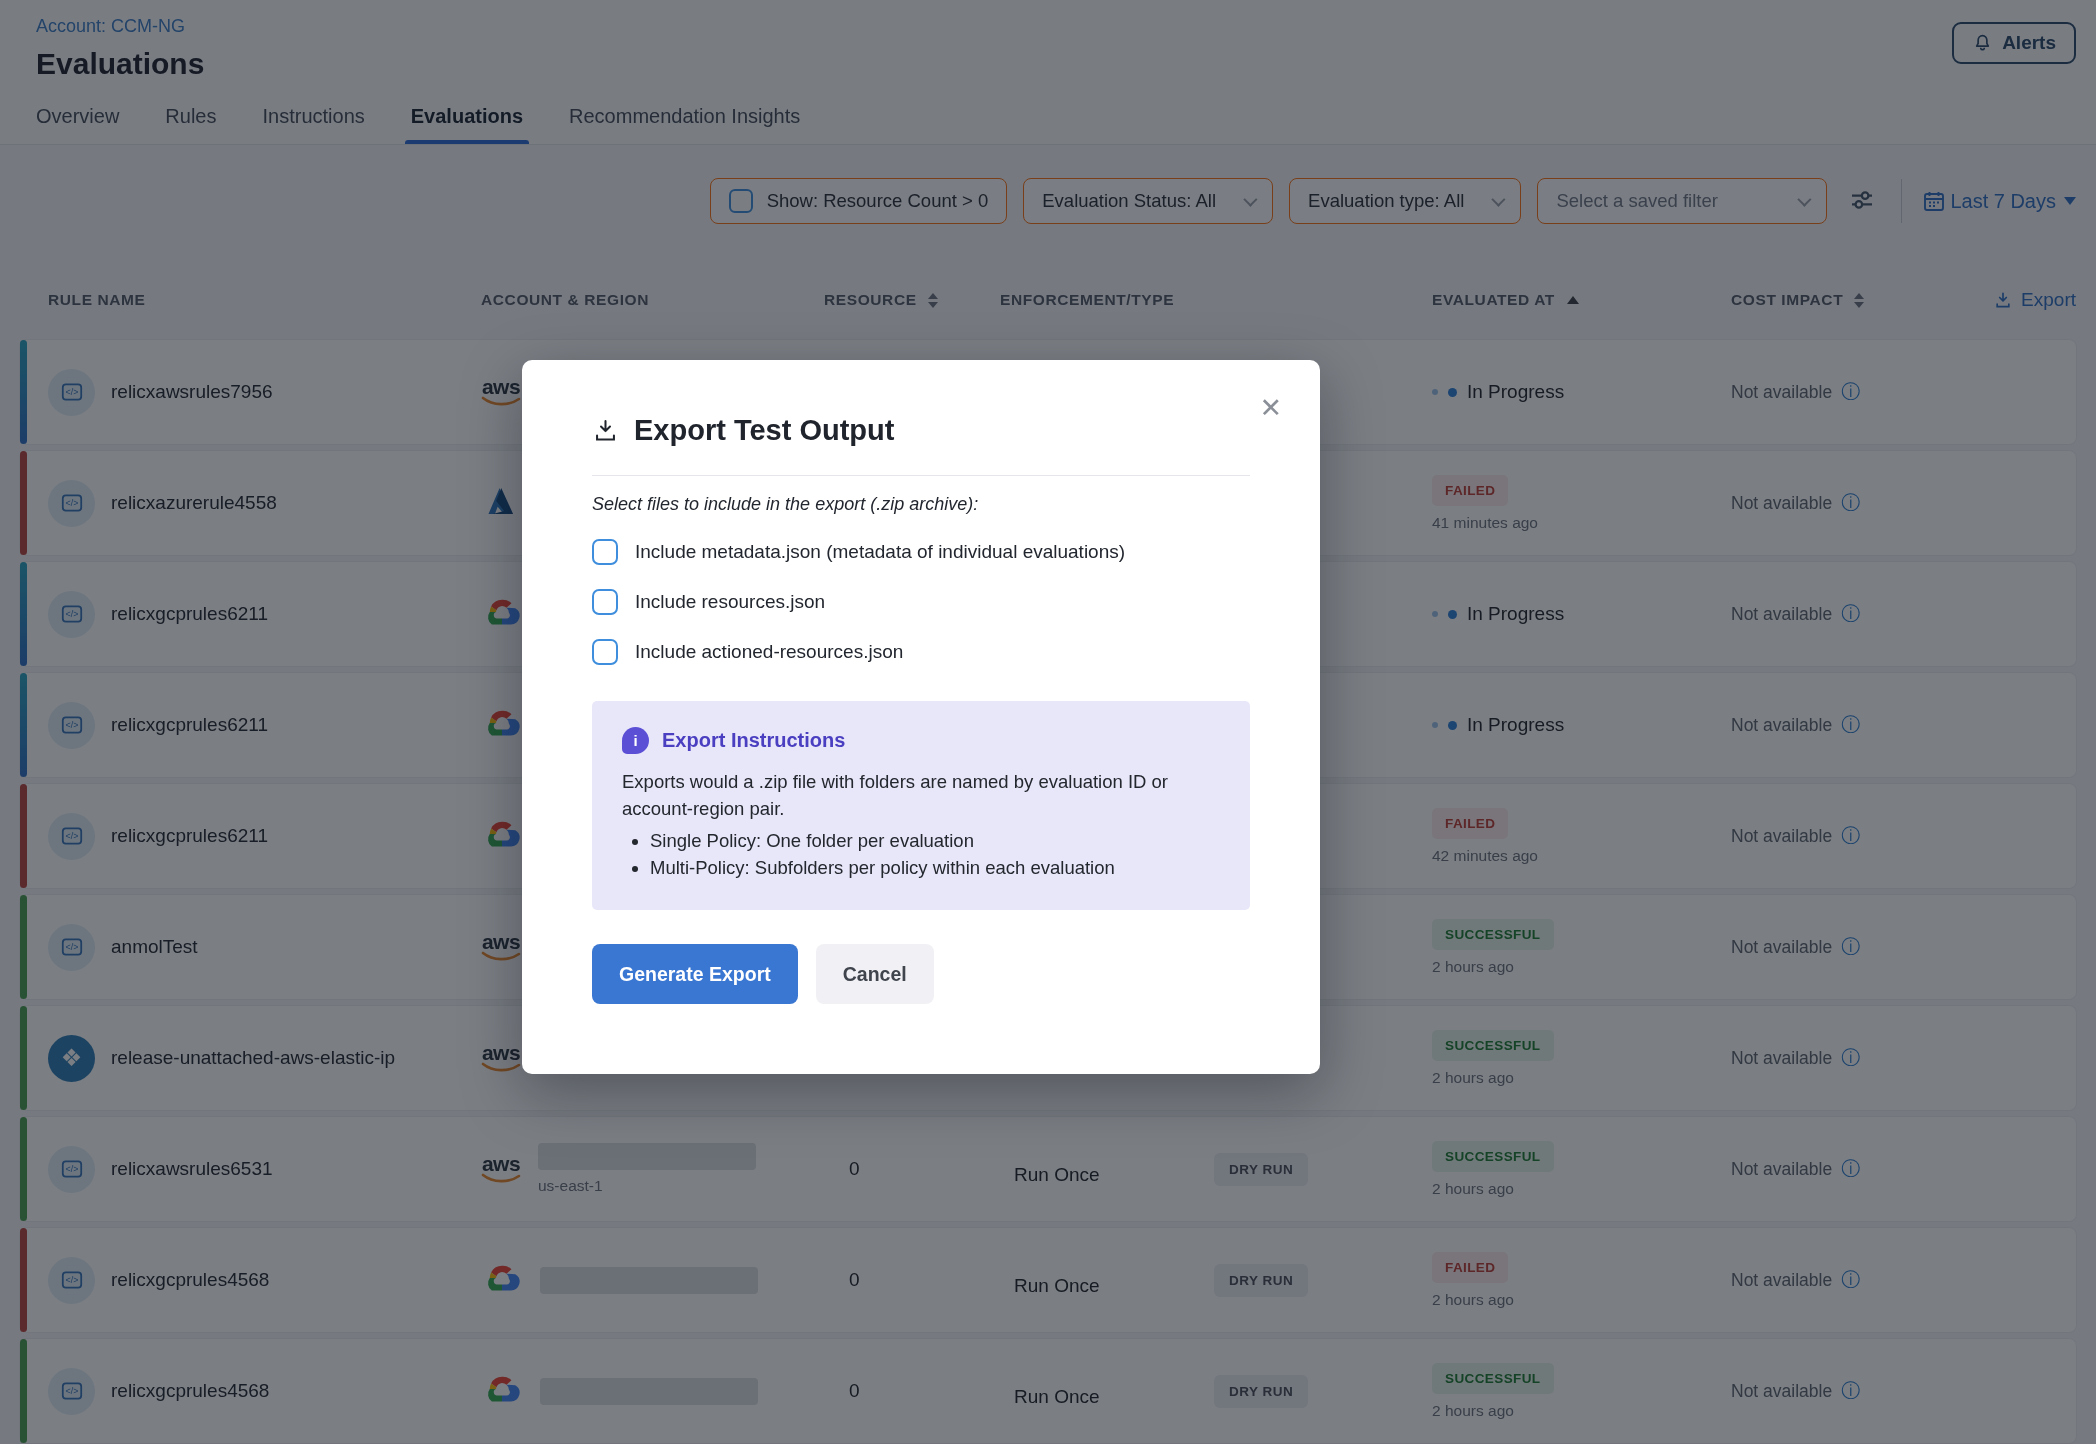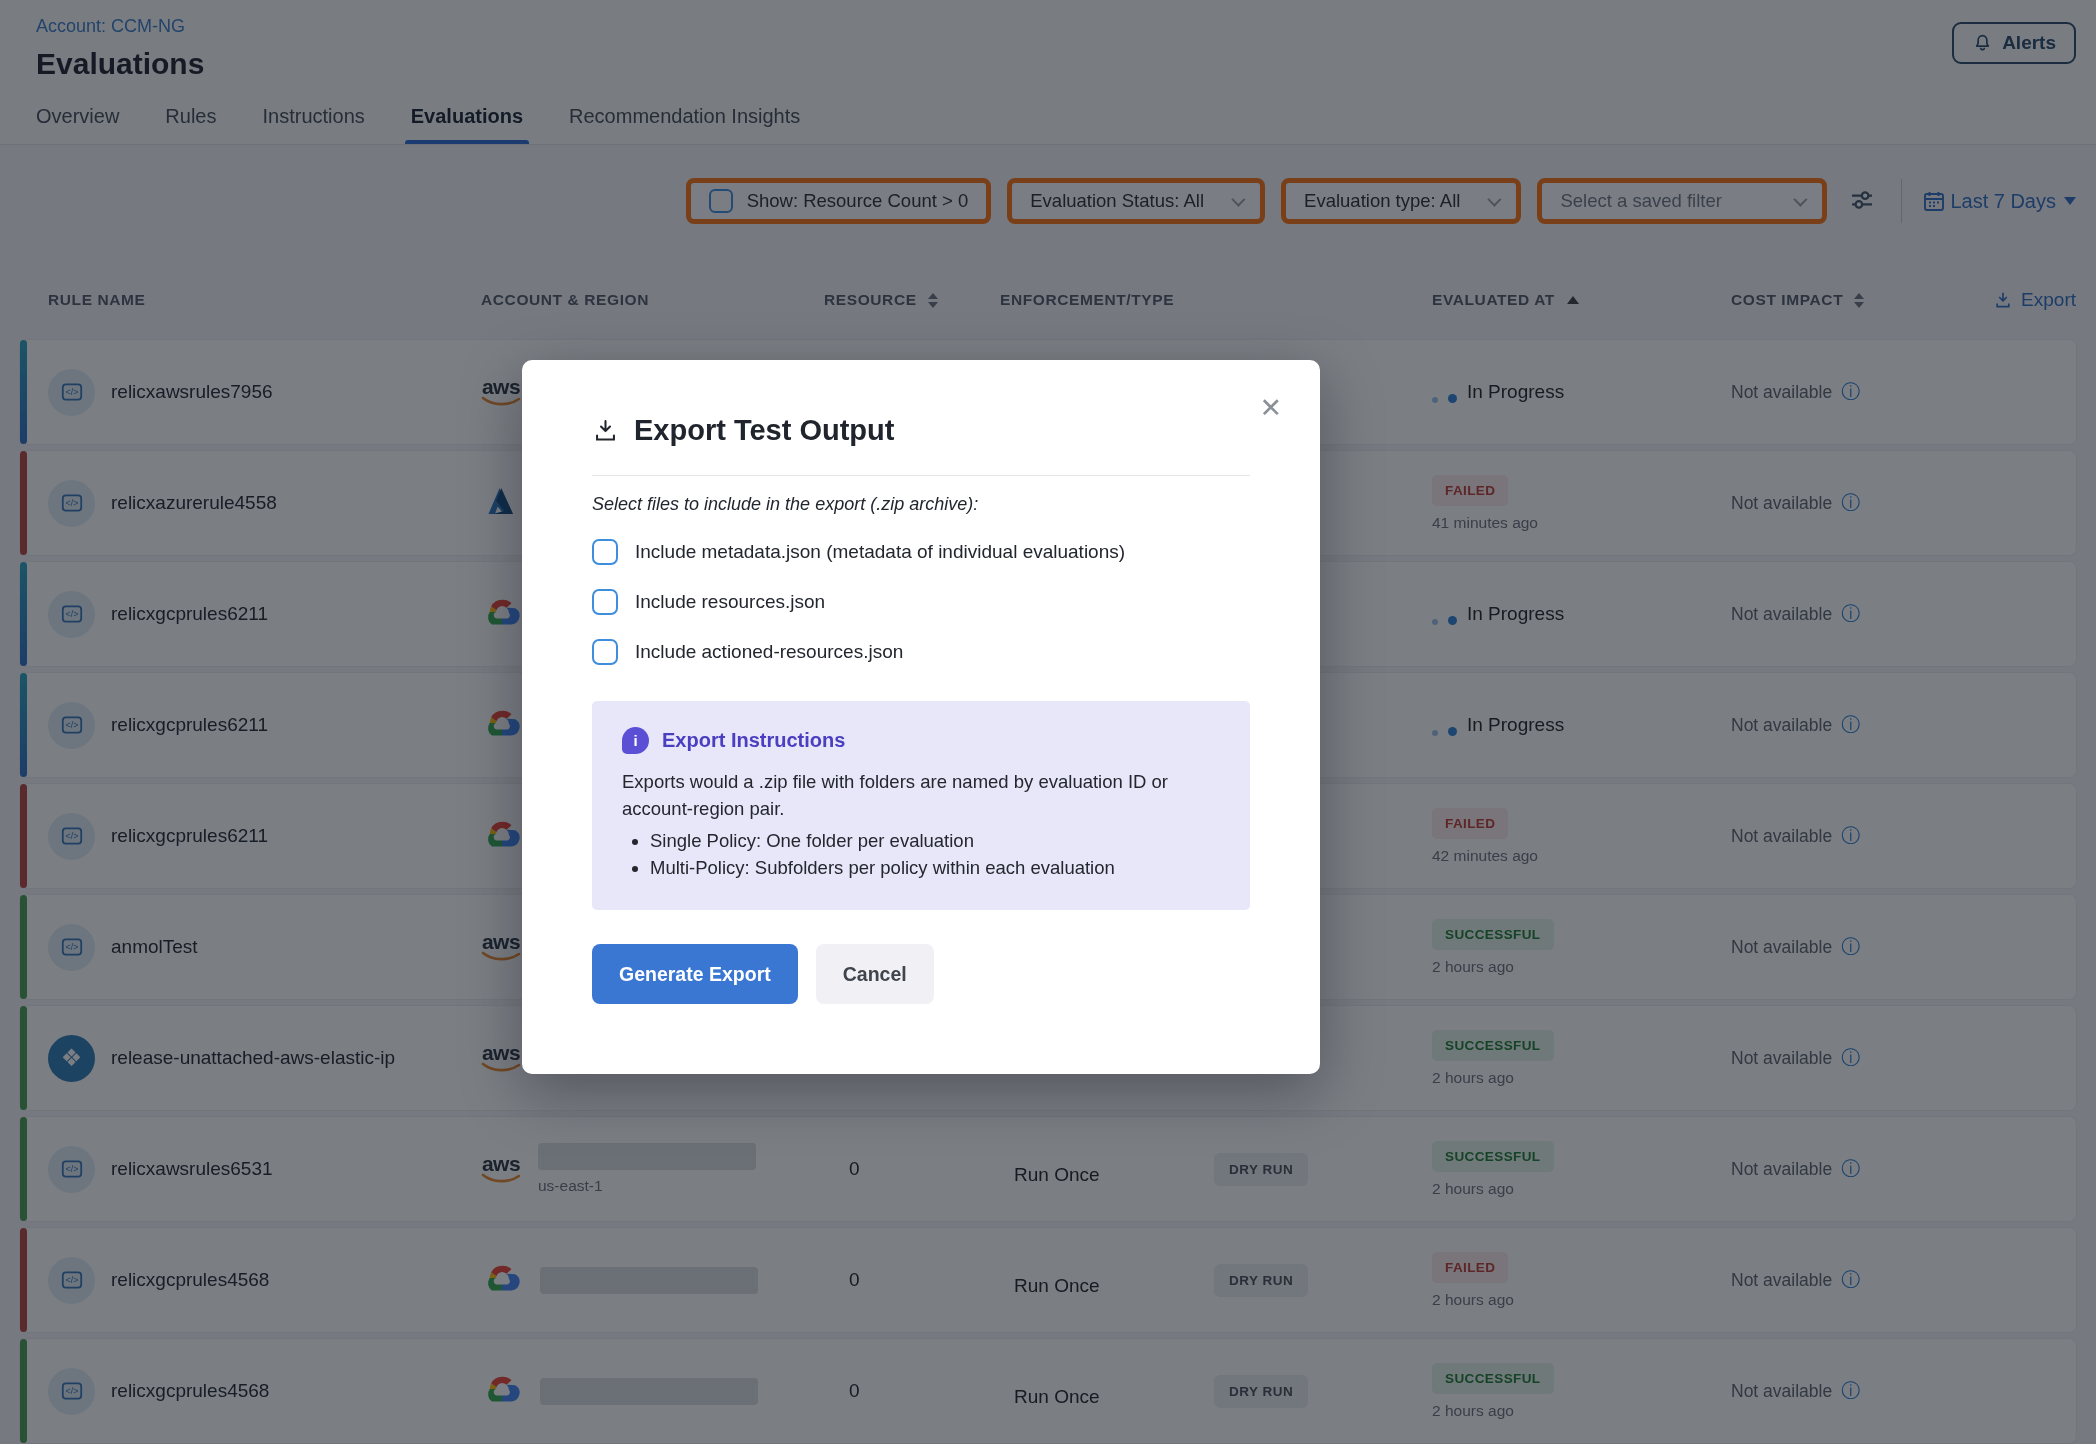--- a/index.html
+++ b/index.html
@@ -16,21 +16,21 @@
 
   
   .tabbar { display:flex; gap:46px; padding-left:36px; background:#fbfcfd; border-bottom:1px solid #e1e4e8;
     height:52px; align-items:flex-end; }
   .tab { font-size:20px; color:#454d5a; padding-bottom:16px; position:relative; cursor:pointer; white-space:nowrap; }
   .tab.active { color:#1a2433; font-weight:bold; }
   .tab.active::after { content:""; position:absolute; left:-6px; right:-6px; bottom:0; height:4px; background:#2e6bd6; border-radius:3px 3px 0 0; }
 
   
   .filterbar { display:flex; justify-content:flex-end; align-items:center; gap:16px; padding:33px 20px 0; }
-  .filter-box { height:46px; border:5px solid #f97316; border-radius:8px; background:#fcfdfe; display:flex;
+  .filter-box { height:46px; border:1px solid #f97316; border-radius:8px; background:#fcfdfe; display:flex;
     align-items:center; gap:14px; padding:0 18px; font-size:18.5px; color:#2c313a; cursor:pointer; }
   .filter-box .chev { width:10px; height:10px; border-right:2px solid #9aa1ab; border-bottom:2px solid #9aa1ab;
     transform:rotate(45deg) translateY(-2px); margin-left:14px; }
   .cbx { width:24px; height:24px; border:2px solid #3e8edd; border-radius:6px; background:#fdfefe; flex:0 0 auto; }
   .placeholder { color:#707987; }
   .sliders-btn { background:none; border:none; cursor:pointer; padding:4px; }
   .vdivider { width:1px; height:44px; background:#c8ccd3; margin:0 4px; }
   .daterange { display:flex; align-items:center; gap:4px; color:#2f6fc3; font-size:20px; cursor:pointer; }
   .caret-down { width:0; height:0; border-left:6px solid transparent; border-right:6px solid transparent;
     border-top:8px solid #2f6fc3; margin-left:4px; }
@@ -67,21 +67,21 @@
   .resource-cell { padding-left:45px; font-size:19px; color:#23272e; }
   .enf-cell { display:flex; align-items:flex-end; }
   .run-once { padding-left:14px; width:214px; font-size:19px; color:#23272e; }
   .dryrun { background:#eceef1; color:#494f5a; font-size:13.5px; font-weight:bold; letter-spacing:.5px;
     padding:9px 15px; border-radius:6px; }
   .eval-cell { padding-left:20px; display:flex; flex-direction:column; gap:8px; justify-content:center; }
   .status-badge { font-size:13.5px; font-weight:bold; letter-spacing:.4px; padding:8px 13px; border-radius:5px; width:max-content; }
   .status-badge.successful { color:#1e7c35; background:#e7f3e9; }
   .status-badge.failed { color:#bc3d36; background:#faeceb; }
   .status-time { font-size:15.5px; color:#6c737e; }
-  .inprogress { display:flex; align-items:flex-end; gap:10px; font-size:19px; color:#23272e; }
+  .inprogress { display:flex; align-items:center; gap:10px; font-size:19px; color:#23272e; }
   .dot1 { width:6px; height:6px; border-radius:50%; background:#9cc3ea; }
   .dot2 { width:9px; height:9px; border-radius:50%; background:#2f80d8; }
   .cost-cell { padding-left:19px; display:flex; align-items:center; gap:9px; font-size:17.5px; color:#5e6670; }
   .info-glyph { color:#2f7fd0; font-size:19px; font-style:normal; cursor:pointer; }
 
   
   .overlay { position:absolute; inset:0; background:rgba(15,20,30,.55); z-index:5; }
   .modal { position:absolute; left:522px; top:360px; width:798px; background:#fff; border-radius:10px; z-index:6;
     box-shadow:0 18px 60px rgba(10,15,25,.35); padding:54px 70px 70px; }
   .modal-close { position:absolute; top:32px; right:38px; font-size:27px; color:#8a8f98; background:none; border:none; cursor:pointer; }

